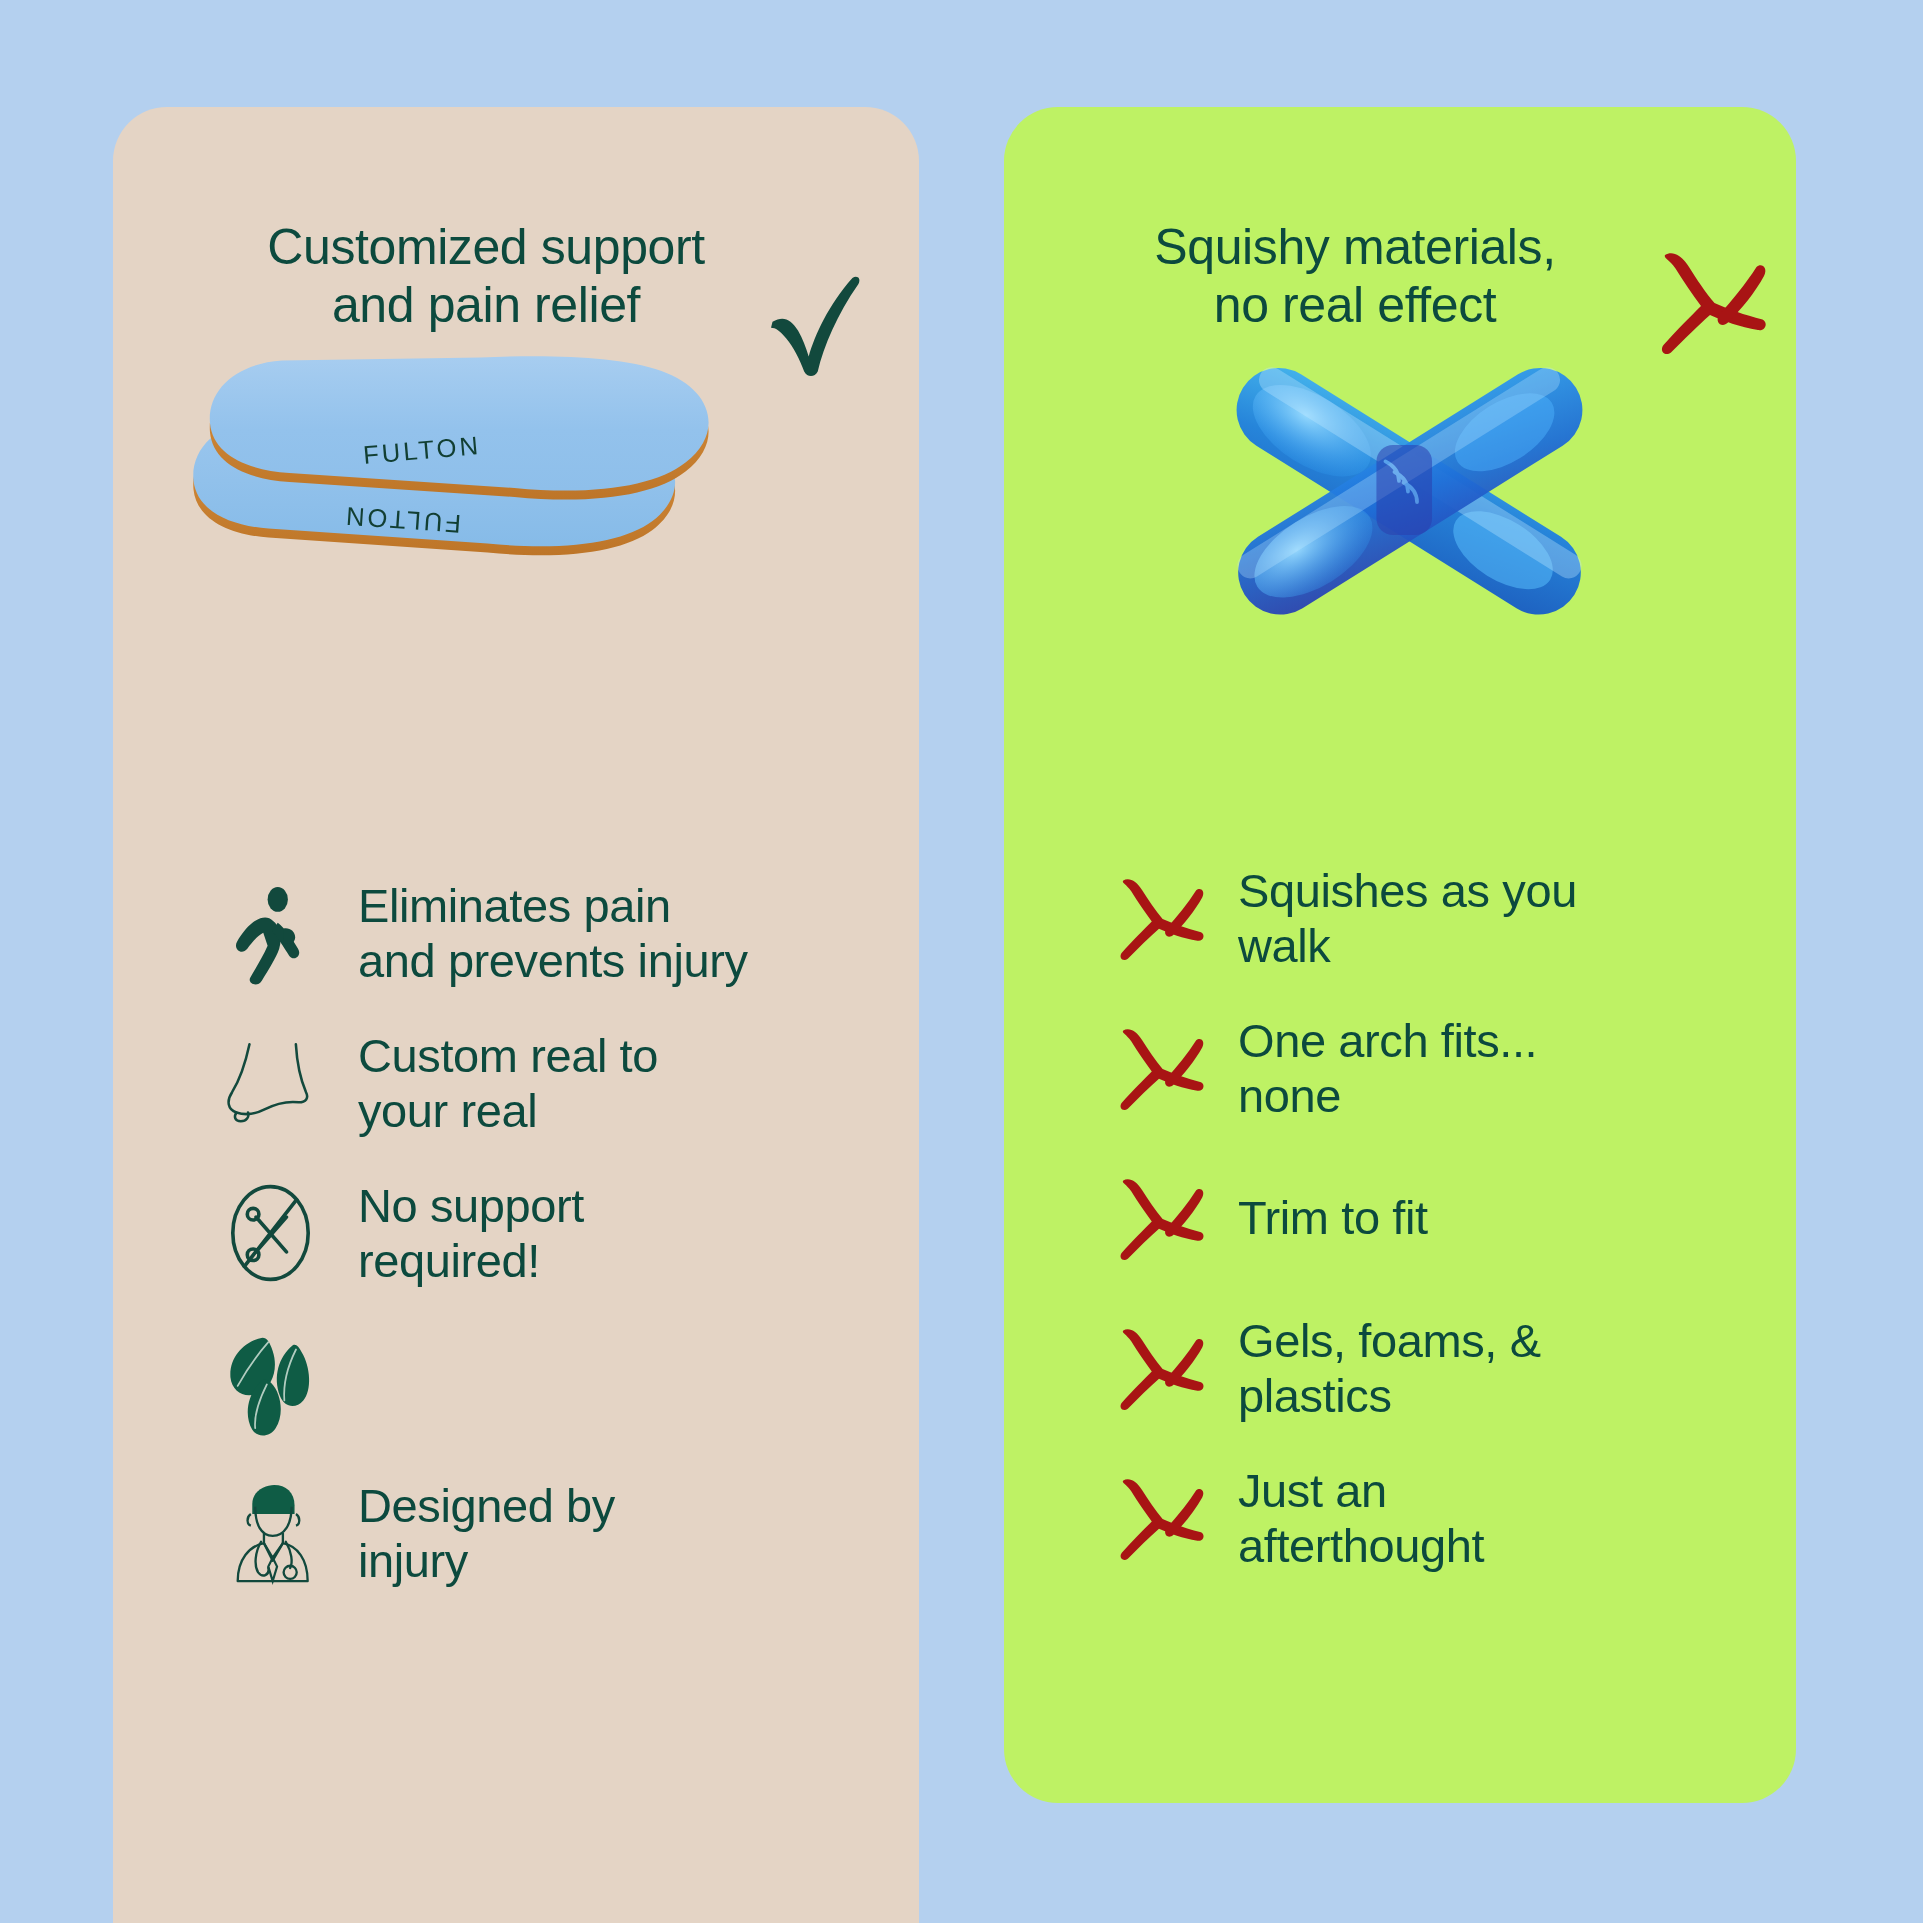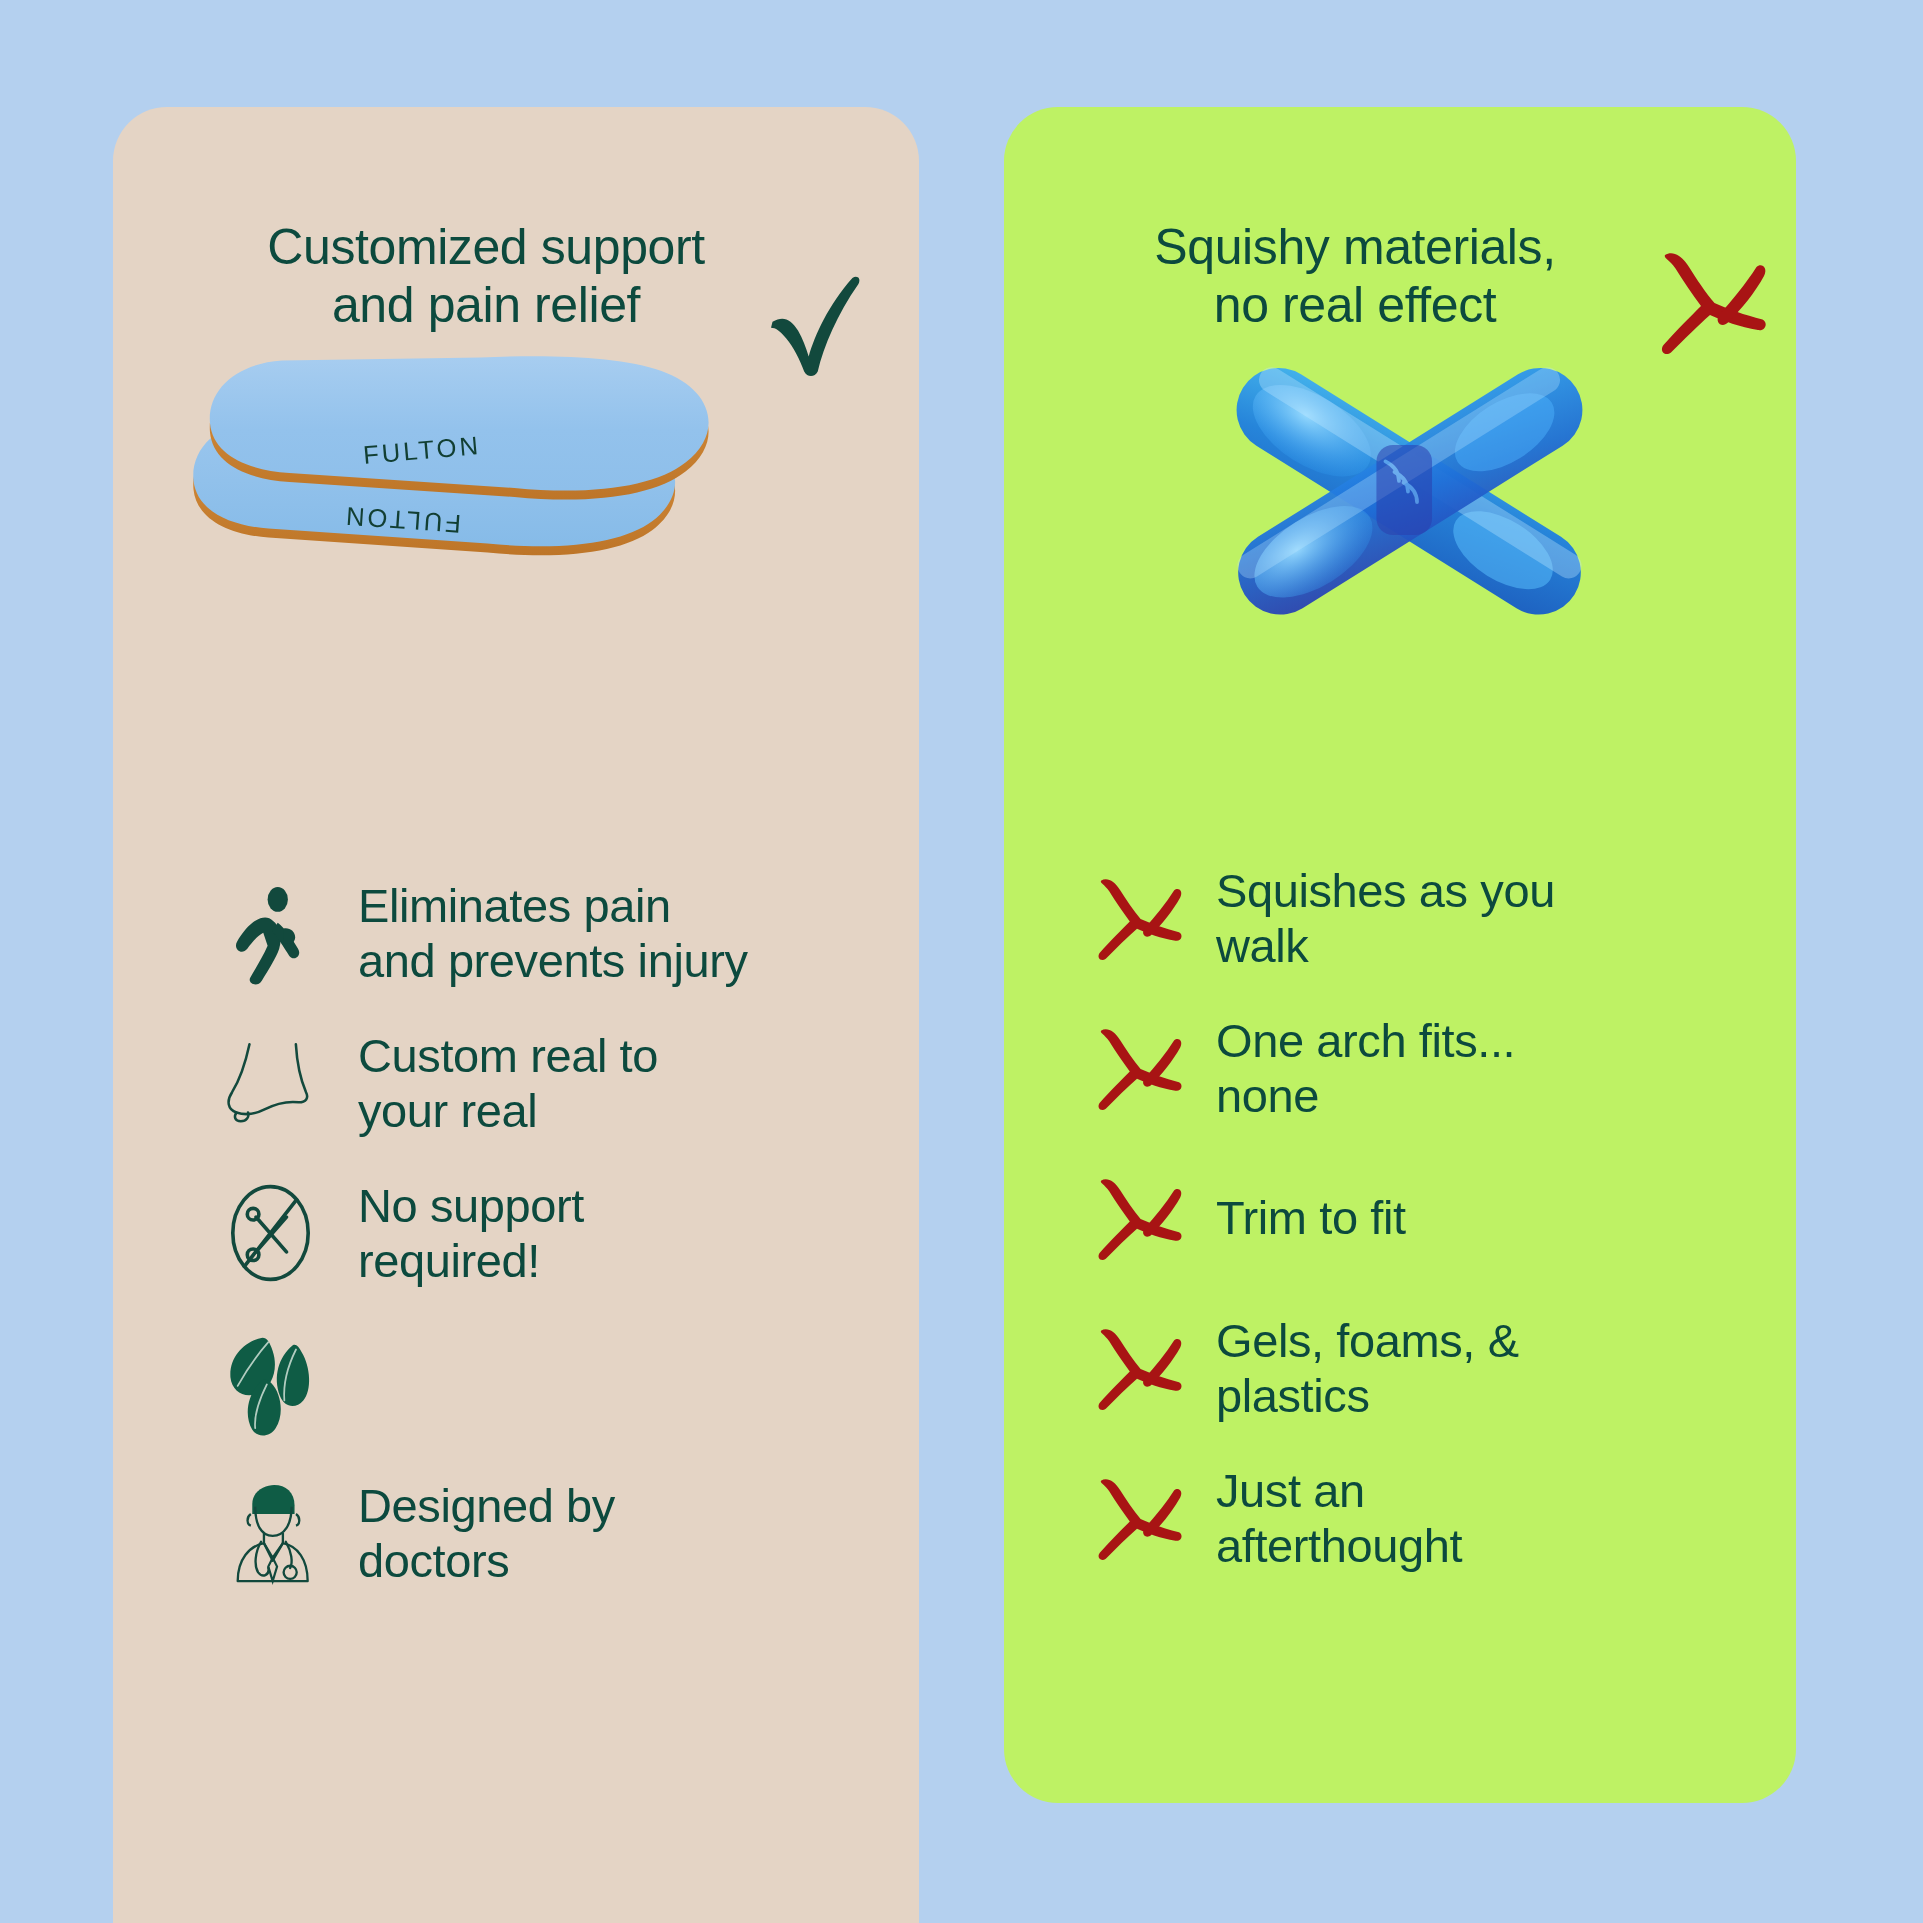--- a/index.html
+++ b/index.html
@@ -54,21 +54,21 @@
   .card-pro .list{top:751px;}
   .card-con .list{top:736px;}
 
   .row{
     display:flex;
     align-items:center;
     min-height:150px;
     box-sizing:border-box;
   }
   .card-pro .row{padding:0 30px 0 105px;}
-  .card-con .row{padding:0 30px 0 84px;}
+  .card-con .row{padding:0 30px 0 84px;margin-left:22px;}
 
   .ico{
     flex:0 0 auto;
     display:flex;align-items:center;justify-content:center;
   }
   .card-pro .ico{width:105px;height:105px;margin-right:35px;}
   .card-con .ico{width:98px;height:96px;margin-right:30px;}
   .ico svg{display:block;overflow:visible;}
 
   .lbl{
@@ -237,21 +237,21 @@
             <path d="M20 136 C20 106 36 88 56 84 L68 108 L82 84 C102 88 116 106 116 136 Z" fill="none" stroke="#12493d" stroke-width="3.2" stroke-linejoin="round"></path>
             <path d="M56 84 L68 104 L82 84" fill="none" stroke="#12493d" stroke-width="3.2"></path>
             <path d="M68 104 L62 116 L68 136 L74 116 Z" fill="none" stroke="#12493d" stroke-width="3"></path>
             <path d="M52 82 C44 96 42 114 48 124 C54 132 64 128 62 118" fill="none" stroke="#12493d" stroke-width="3.2" stroke-linecap="round"></path>
             <path d="M86 82 C94 96 96 110 92 118" fill="none" stroke="#12493d" stroke-width="3.2" stroke-linecap="round"></path>
             <circle cx="92" cy="124" r="9" fill="none" stroke="#12493d" stroke-width="3.2"></circle>
           </svg>
         </span>
         <span class="lbl">
           <span>Designed by</span><br>
-          <span>doctors</span>
+          <span>injury</span>
         </span>
       </div>
 
     </div>
   </section>
 
   <section class="card card-con">
 
     <h2 class="head">
       <span>Squishy materials,</span><br>

